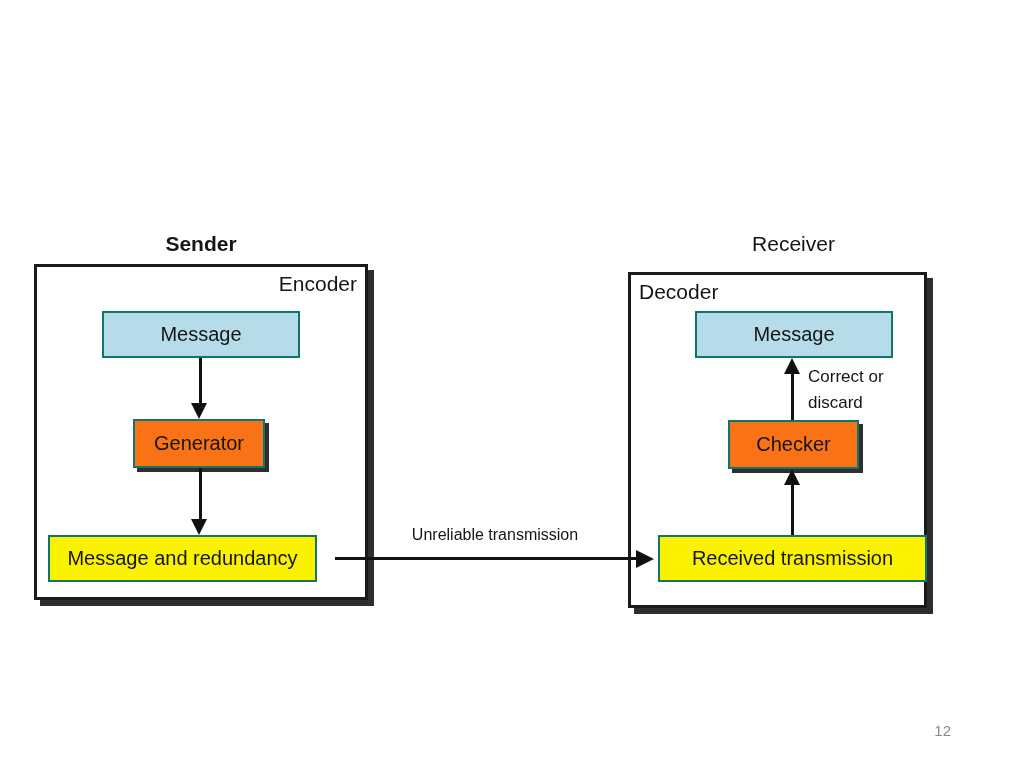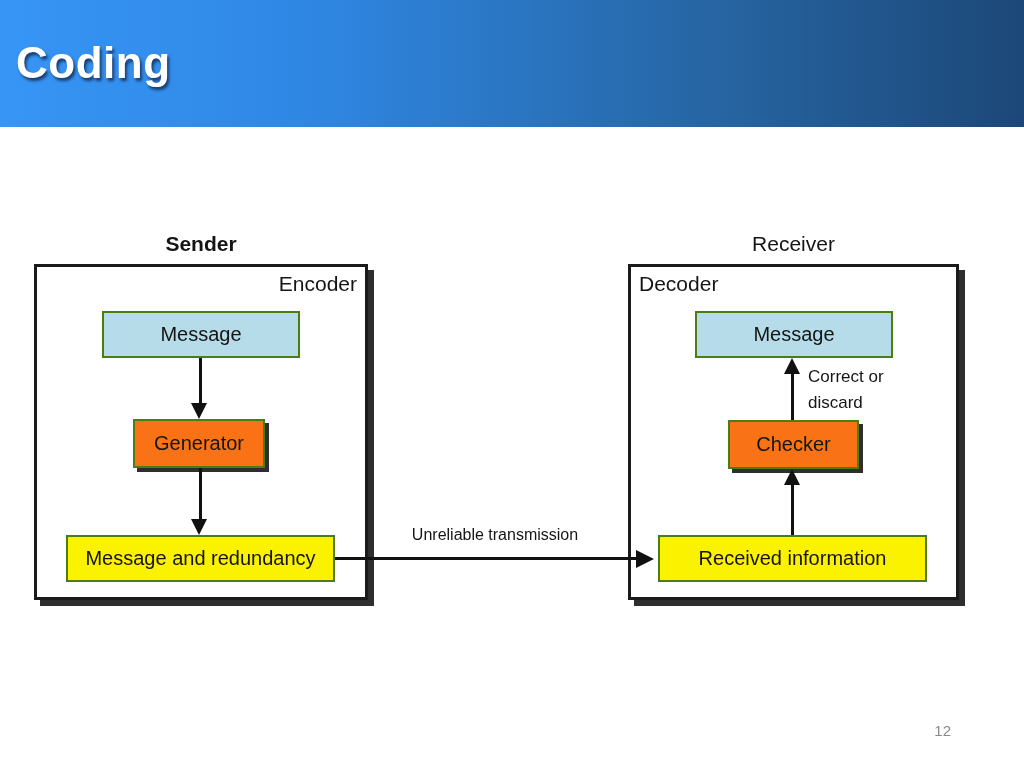--- a/index.html
+++ b/index.html
@@ -19,21 +19,21 @@
   }
   
   .role-label{position:absolute;top:232px;text-align:center;font-size:21px;color:#151515;}
   .frame{
     position:absolute;top:264px;height:336px;box-sizing:border-box;
     background:#fff;border:3px solid #1a1a1a;box-shadow:6px 6px 0 #2e2e2e;
   }
   .frame-label{position:absolute;top:5px;font-size:21px;color:#151515;}
   .box{
     position:absolute;box-sizing:border-box;display:flex;align-items:center;justify-content:center;
-    border:2px solid #4d7c0f;font-size:20px;color:#151515;white-space:nowrap;
+    border:2px solid #0f766e;font-size:20px;color:#151515;white-space:nowrap;
   }
   .box.blue{background:#b5dce8;}
   .box.white{background:#f97316;box-shadow:4px 4px 0 #2e2e2e;}
   .box.yellow{background:#fbf200;}
   .vline{position:absolute;width:3px;background:#111;}
   .hline{position:absolute;height:3px;background:#111;}
   .tri{position:absolute;width:0;height:0;}
   .tri.down{border-left:8px solid transparent;border-right:8px solid transparent;border-top:16px solid #111;}
   .tri.up{border-left:8px solid transparent;border-right:8px solid transparent;border-bottom:16px solid #111;}
   .tri.right{border-top:9px solid transparent;border-bottom:9px solid transparent;border-left:18px solid #111;}
@@ -44,44 +44,41 @@
     position:absolute;left:0;right:44px;top:722px;text-align:center;
     font-size:15px;color:#8a8a8a;
   }
   .page-number{position:absolute;right:73px;top:722px;font-size:15px;color:#8a8a8a;}
 </style>
 </head>
 <body>
 
 <div class="slide">
 
-  <div class="titlebar">
-    <h1 class="slide-title">Coding</h1>
-  </div>
 
   <div>
 
     <div class="role-label" style="left:34px;width:334px;font-weight:bold;">Sender</div>
     <div class="role-label" style="left:628px;width:331px;">Receiver</div>
 
     <div class="frame" style="left:34px;width:334px;padding-left:12px;">
       <div class="frame-label" style="right:8px;">Encoder</div>
     </div>
 
-    <div class="frame" style="left:628px;width:331px;">
+    <div class="frame" style="left:628px;width:299px;margin-top:8px;">
       <div class="frame-label" style="left:8px;">Decoder</div>
     </div>
 
     <div class="box blue" style="left:102px;top:311px;width:198px;height:47px;">Message</div>
     <div class="box white" style="left:133px;top:419px;width:132px;height:49px;">Generator</div>
-    <div class="box yellow" style="left:66px;top:535px;width:269px;height:47px;">Message and redundancy</div>
+    <div class="box yellow" style="left:48px;top:535px;width:269px;height:47px;">Message and redundancy</div>
 
     <div class="box blue" style="left:695px;top:311px;width:198px;height:47px;">Message</div>
     <div class="box white" style="left:728px;top:420px;width:131px;height:49px;">Checker</div>
-    <div class="box yellow" style="left:658px;top:535px;width:269px;height:47px;">Received information</div>
+    <div class="box yellow" style="left:658px;top:535px;width:269px;height:47px;">Received transmission</div>
 
     <div class="vline" style="left:199px;top:358px;height:46px;"></div>
     <div class="tri down" style="left:191px;top:403px;"></div>
     <div class="vline" style="left:199px;top:468px;height:52px;"></div>
     <div class="tri down" style="left:191px;top:519px;"></div>
 
     <div class="tri up" style="left:784px;top:358px;"></div>
     <div class="vline" style="left:791px;top:373px;height:47px;"></div>
     <div class="tri up" style="left:784px;top:469px;"></div>
     <div class="vline" style="left:791px;top:484px;height:51px;"></div>

